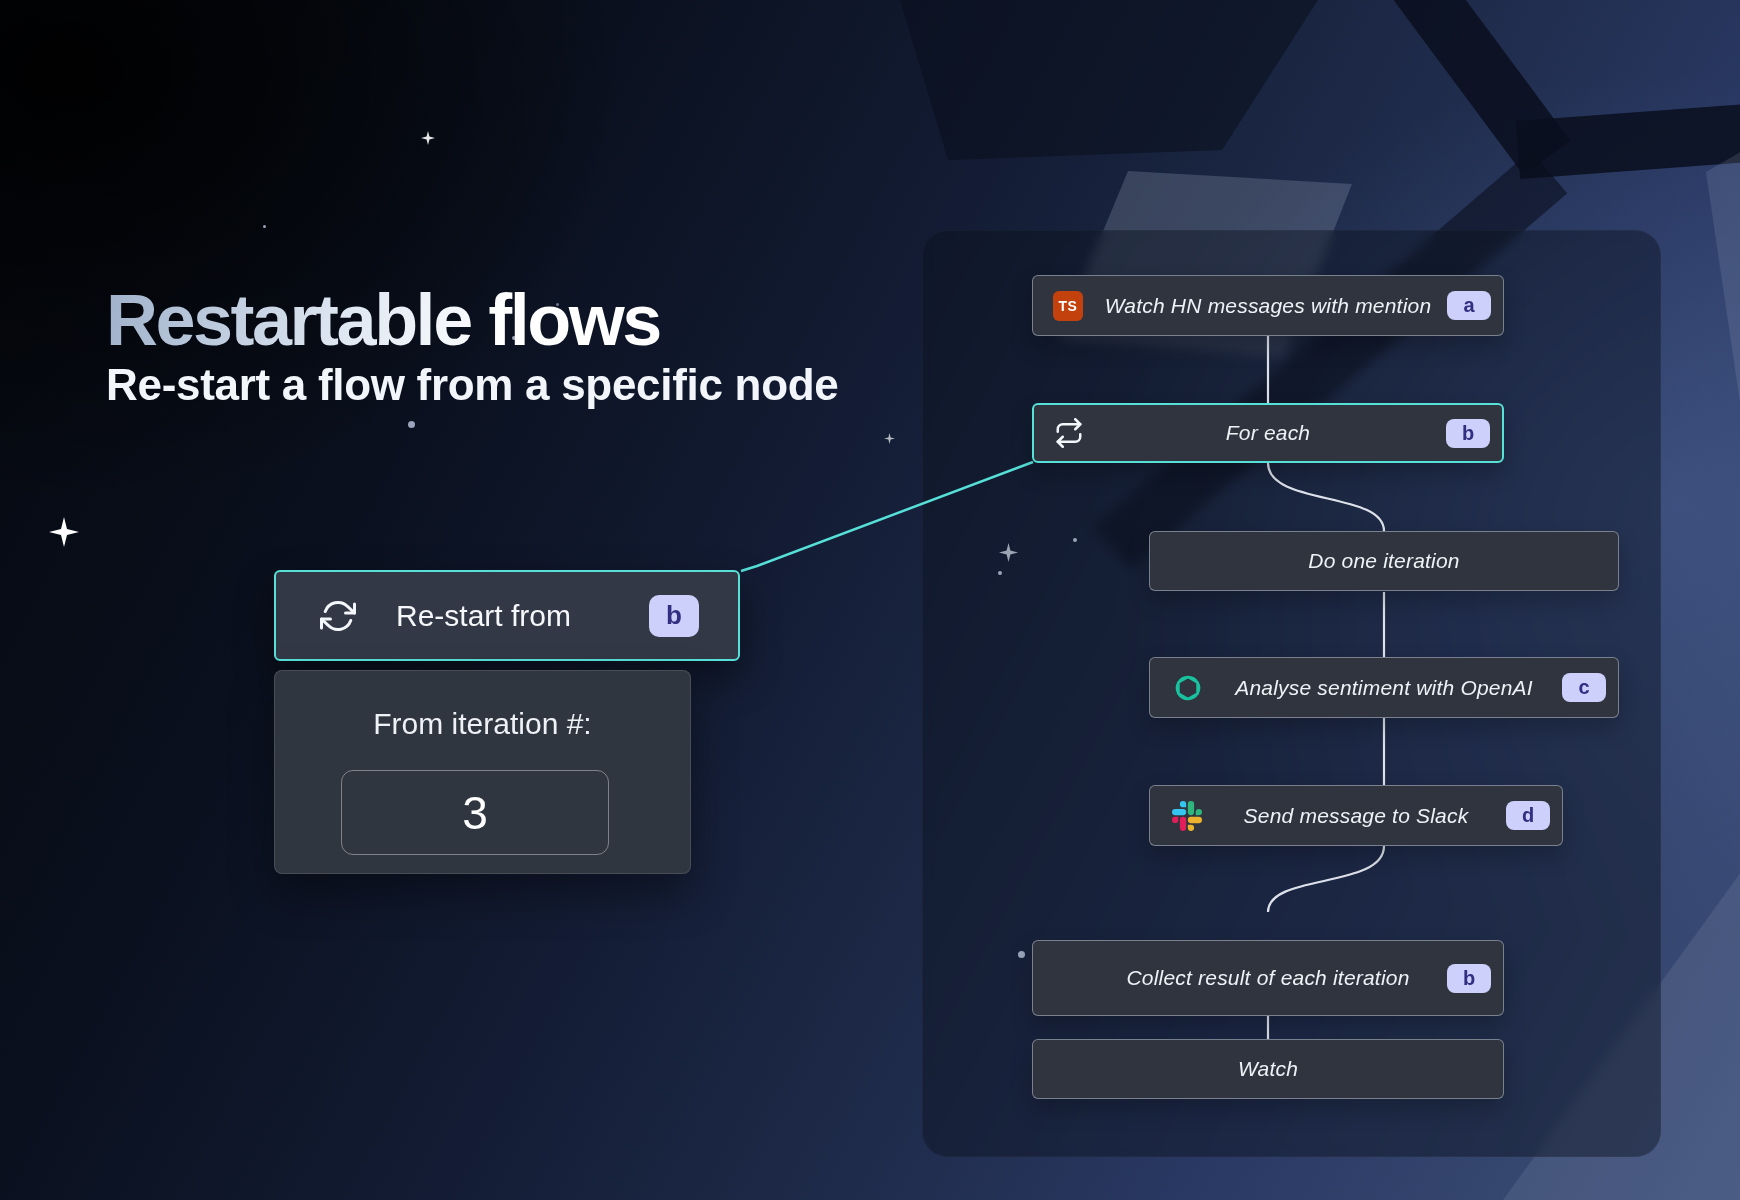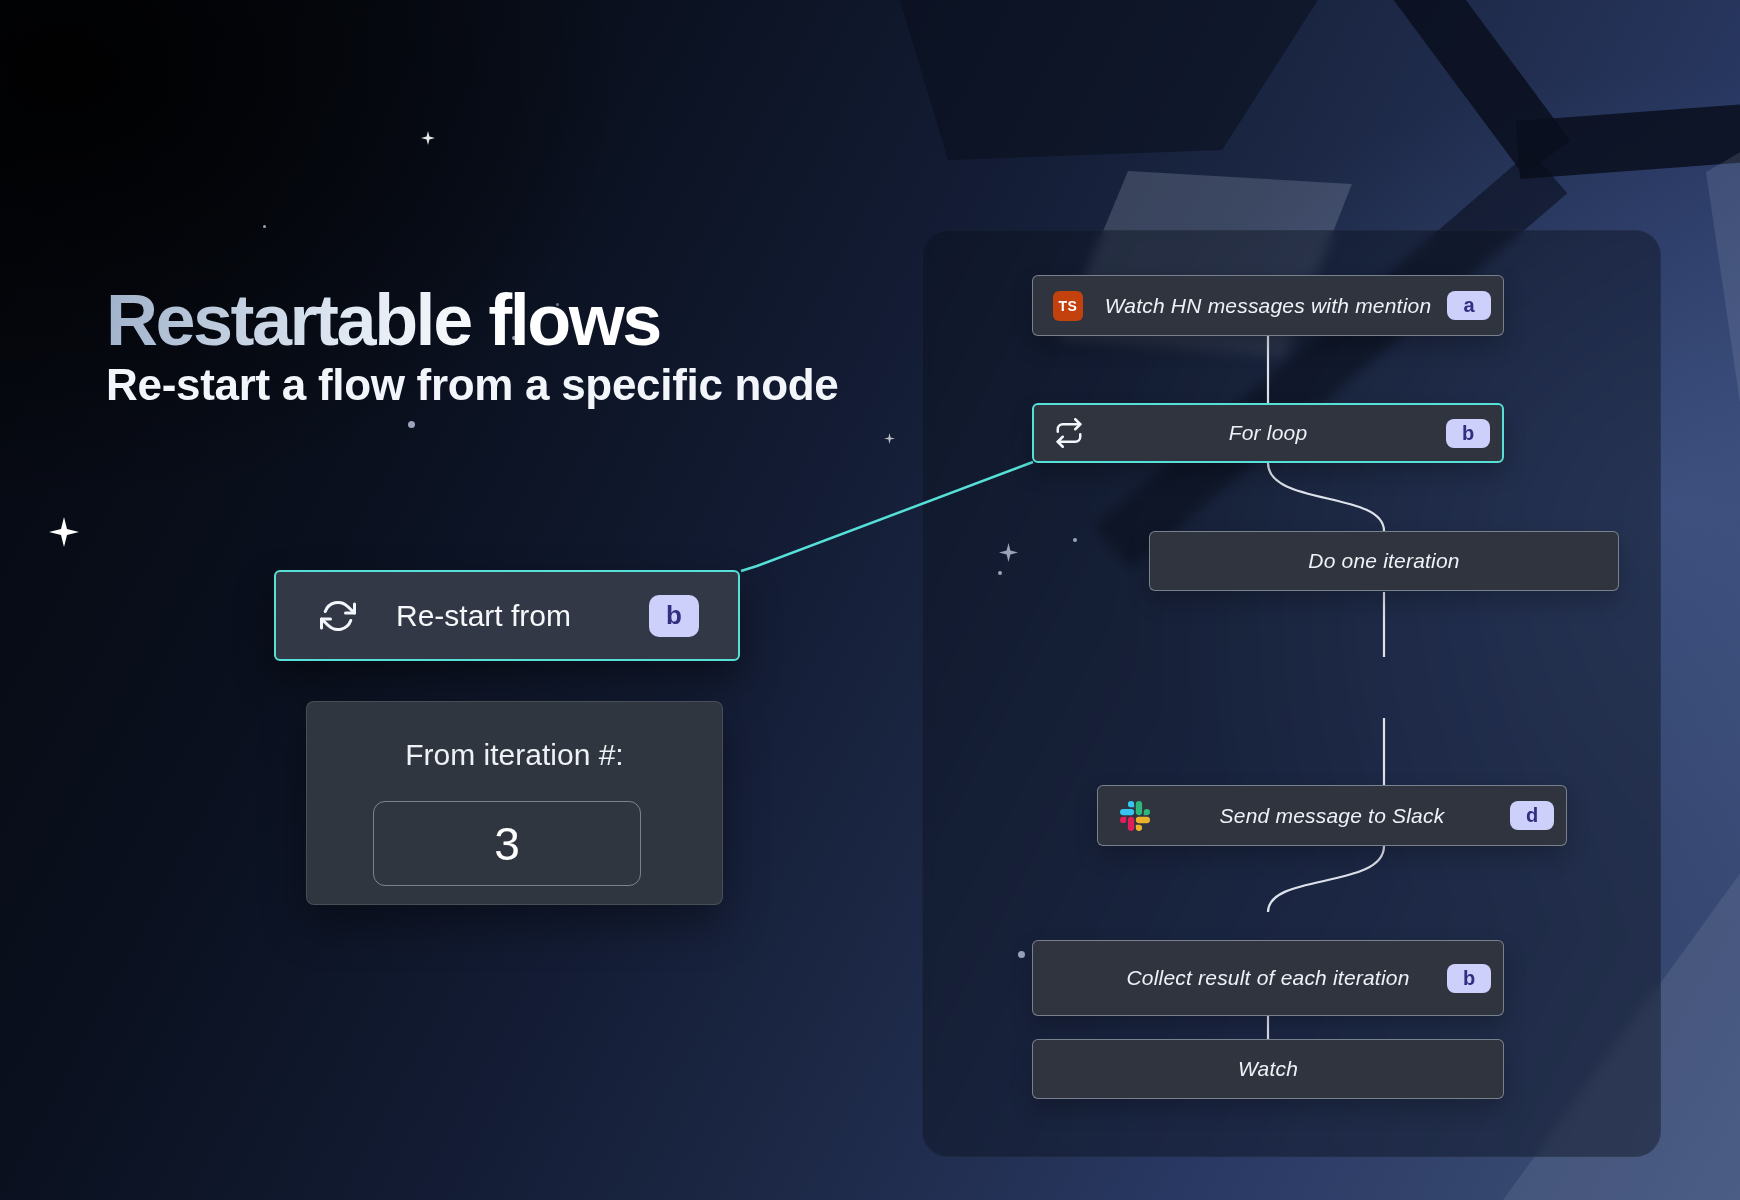--- a/index.html
+++ b/index.html
@@ -31,23 +31,23 @@
 
   
   .restart-card{
     position:absolute;left:274px;top:570px;width:466px;height:91px;z-index:6;
     background:rgba(52,58,70,.97);border:2px solid #56e0d8;border-radius:6px;
     display:flex;align-items:center;box-sizing:border-box;padding:0 39px 0 44px;
     box-shadow:0 18px 38px rgba(0,0,0,.45);
   }
   .restart-label{font-size:30px;color:#f5f7fa;margin-left:40px;}
   .iter-card{
-    position:absolute;left:274px;top:701px;width:417px;height:204px;z-index:6;
+    position:absolute;left:274px;top:670px;width:417px;height:204px;z-index:6;
     background:#30363f;border:1px solid rgba(255,255,255,.12);border-radius:8px;
-    box-sizing:border-box;box-shadow:0 20px 44px rgba(0,0,0,.38);margin-left:32px;
+    box-sizing:border-box;box-shadow:0 20px 44px rgba(0,0,0,.38);
   }
   .iter-title{position:absolute;left:0;right:0;top:36px;text-align:center;font-size:30px;color:#eef1f6;}
   .iter-input{
     position:absolute;left:66px;top:99px;width:268px;height:85px;box-sizing:border-box;
     background:transparent;border:1px solid rgba(255,255,255,.38);border-radius:12px;
     color:#fff;font-size:46px;text-align:center;outline:none;
     font-family:"Liberation Sans","DejaVu Sans",sans-serif;
   }
 
   
@@ -140,30 +140,56 @@
 
   <div class="node highlight" style="left:1032px;top:403px;width:472px;height:60px;">
     <span class="node-icon">
       <svg width="30" height="30" viewBox="0 0 24 24" fill="none" stroke="#f3f6fa" stroke-width="2" stroke-linecap="round" stroke-linejoin="round">
         <polyline points="17 1 21 5 17 9"></polyline>
           <path d="M3 11V9a4 4 0 0 1 4-4h14"></path>
         <polyline points="7 23 3 19 7 15"></polyline>
           <path d="M21 13v2a4 4 0 0 1-4 4H3"></path>
       </svg>
     </span>
-    <span class="node-label">For loop</span>
+    <span class="node-label">For each</span>
     <span class="badge">b</span>
   </div>
 
   <div class="node" style="left:1149px;top:531px;width:470px;height:60px;">
     <span class="node-label">Do one iteration</span>
   </div>
 
-
-  <div class="node" style="left:1097px;top:785px;width:470px;height:61px;">
+  <div class="node" style="left:1149px;top:657px;width:470px;height:61px;">
+    <span class="node-icon" style="left:22px;">
+      <svg width="32" height="32" viewBox="-16 -16 32 32" fill="none" stroke="#19c29f" stroke-width="2.5" stroke-linecap="round" stroke-linejoin="round">
+        <g>
+            <path d="M0,-11 A11,11 0 0 1 9.53,-5.5 L9.53,4.2"></path>
+          </g>
+        <g transform="rotate(60)">
+            <path d="M0,-11 A11,11 0 0 1 9.53,-5.5 L9.53,4.2"></path>
+          </g>
+        <g transform="rotate(120)">
+            <path d="M0,-11 A11,11 0 0 1 9.53,-5.5 L9.53,4.2"></path>
+          </g>
+        <g transform="rotate(180)">
+            <path d="M0,-11 A11,11 0 0 1 9.53,-5.5 L9.53,4.2"></path>
+          </g>
+        <g transform="rotate(240)">
+            <path d="M0,-11 A11,11 0 0 1 9.53,-5.5 L9.53,4.2"></path>
+          </g>
+        <g transform="rotate(300)">
+            <path d="M0,-11 A11,11 0 0 1 9.53,-5.5 L9.53,4.2"></path>
+          </g>
+      </svg>
+    </span>
+    <span class="node-label">Analyse sentiment with OpenAI</span>
+    <span class="badge">c</span>
+  </div>
+
+  <div class="node" style="left:1149px;top:785px;width:414px;height:61px;">
     <span class="node-icon" style="left:22px;">
       <svg width="30" height="30" viewBox="0 0 24 24">
         <path fill="#E01E5A" d="M5.04 15.12a2.52 2.52 0 1 1-2.52-2.52h2.52zM6.3 15.12a2.52 2.52 0 0 1 5.04 0v6.3a2.52 2.52 0 1 1-5.04 0z"></path>
         <path fill="#36C5F0" d="M8.82 5.04a2.52 2.52 0 1 1 2.52-2.52v2.52zM8.82 6.3a2.52 2.52 0 0 1 0 5.04h-6.3a2.52 2.52 0 1 1 0-5.04z"></path>
         <path fill="#2EB67D" d="M18.96 8.82a2.52 2.52 0 1 1 2.52 2.52h-2.52zM17.7 8.82a2.52 2.52 0 0 1-5.04 0v-6.3a2.52 2.52 0 1 1 5.04 0z"></path>
         <path fill="#ECB22E" d="M15.18 18.96a2.52 2.52 0 1 1-2.52 2.52v-2.52zM15.18 17.7a2.52 2.52 0 0 1 0-5.04h6.3a2.52 2.52 0 1 1 0 5.04z"></path>
       </svg>
     </span>
     <span class="node-label">Send message to Slack</span>
     <span class="badge">d</span>

